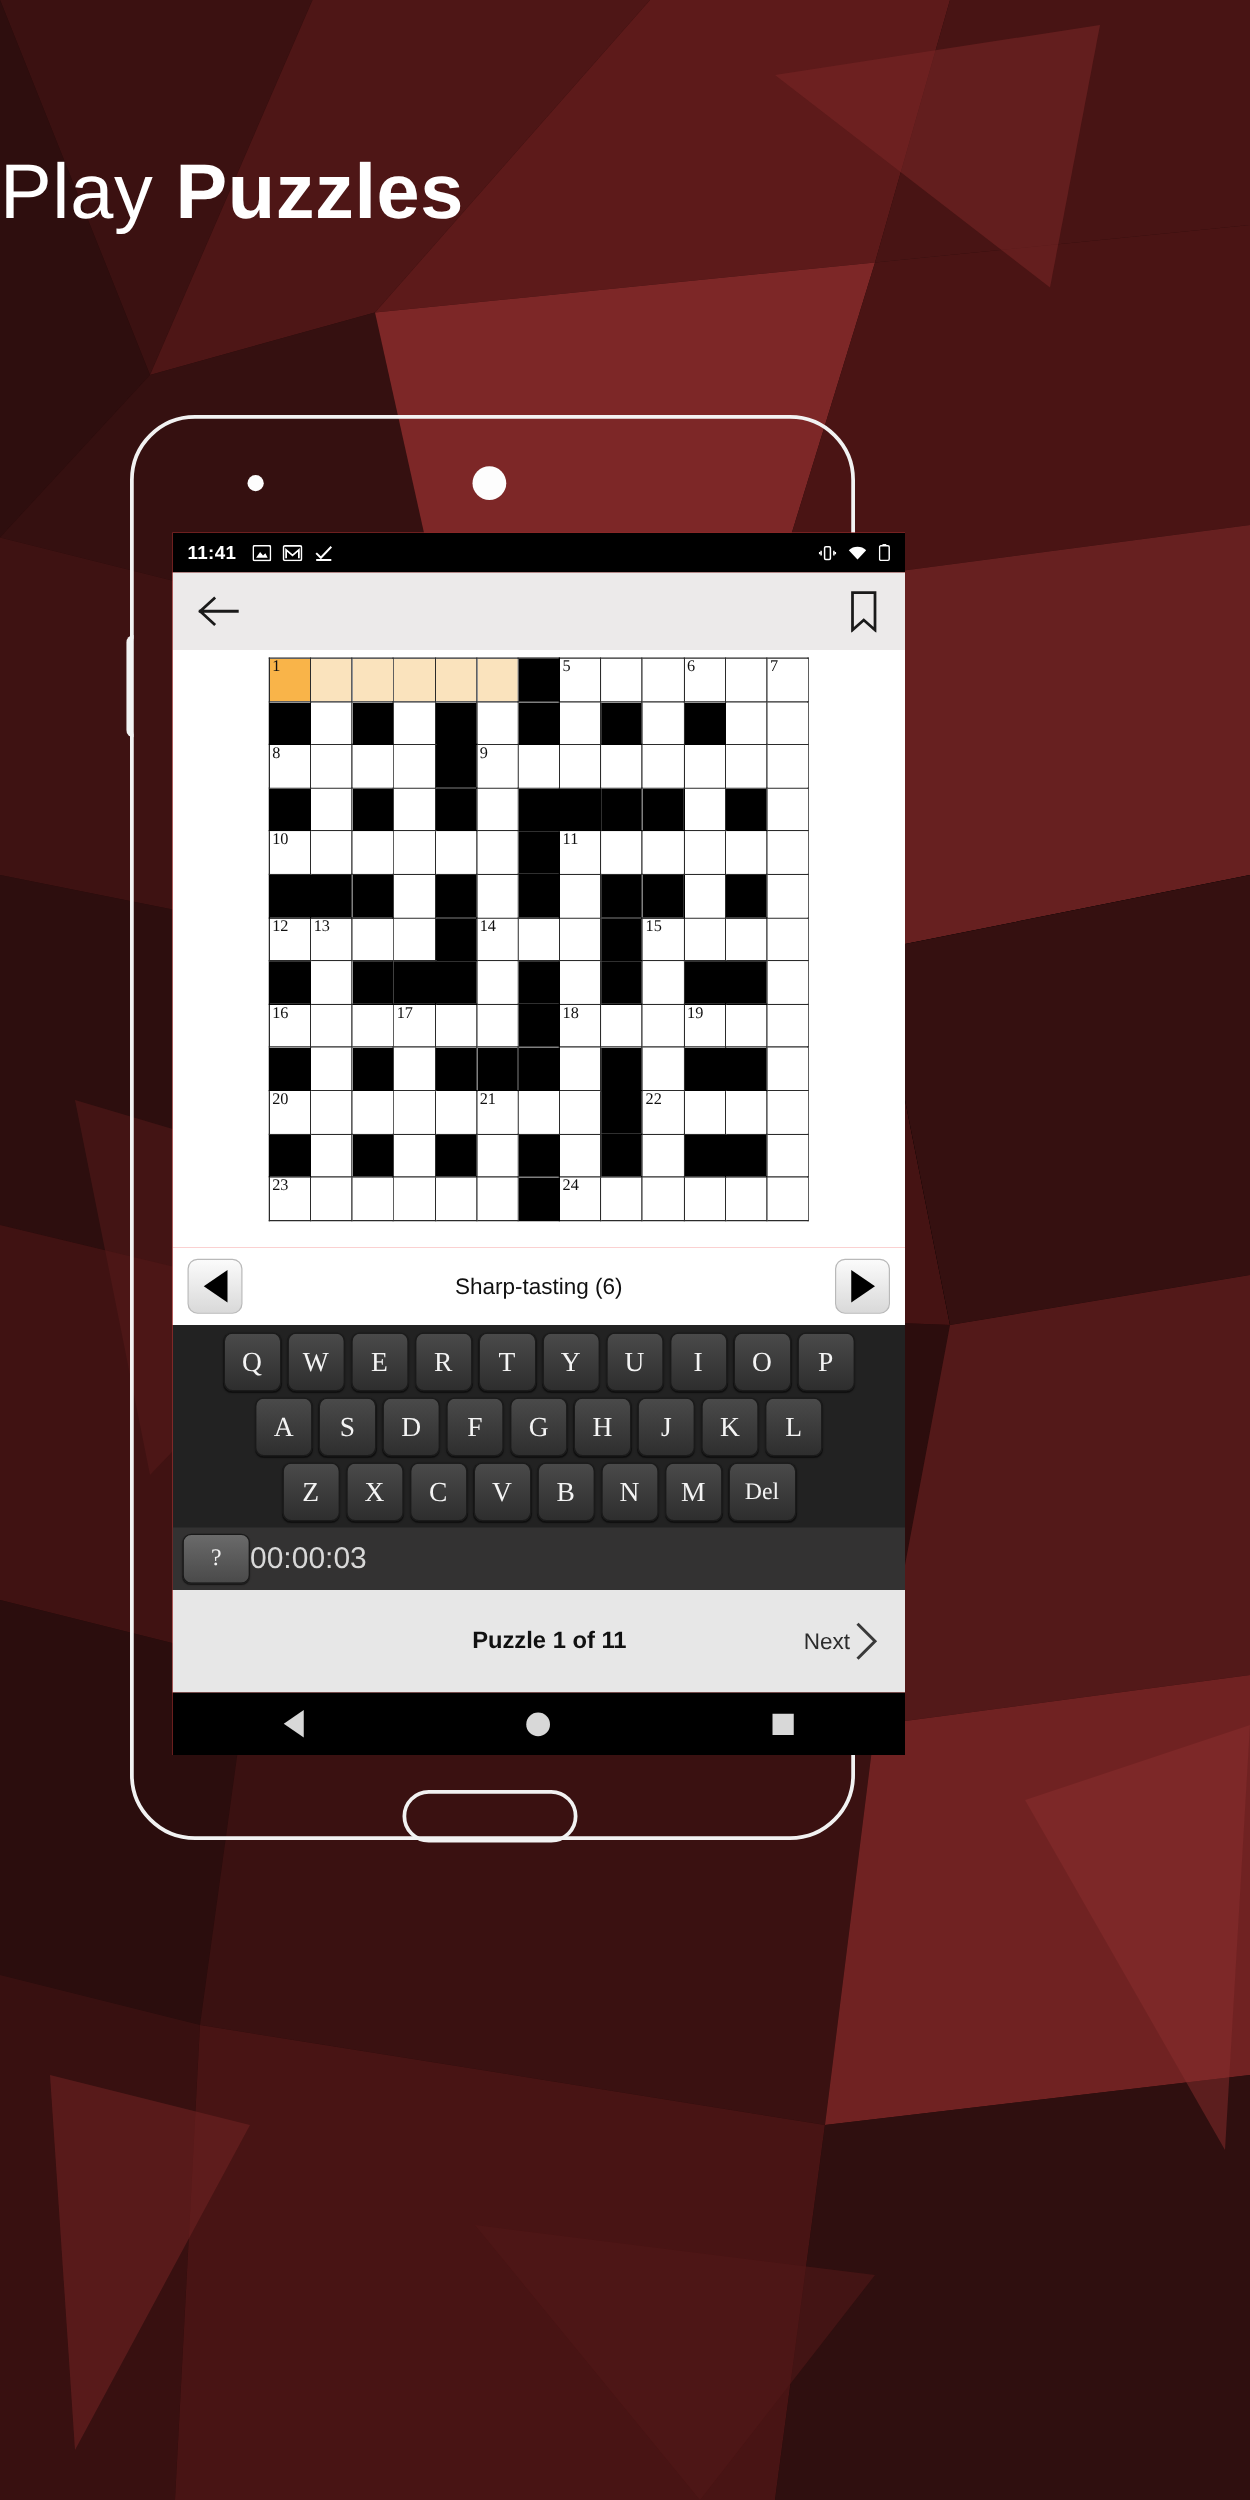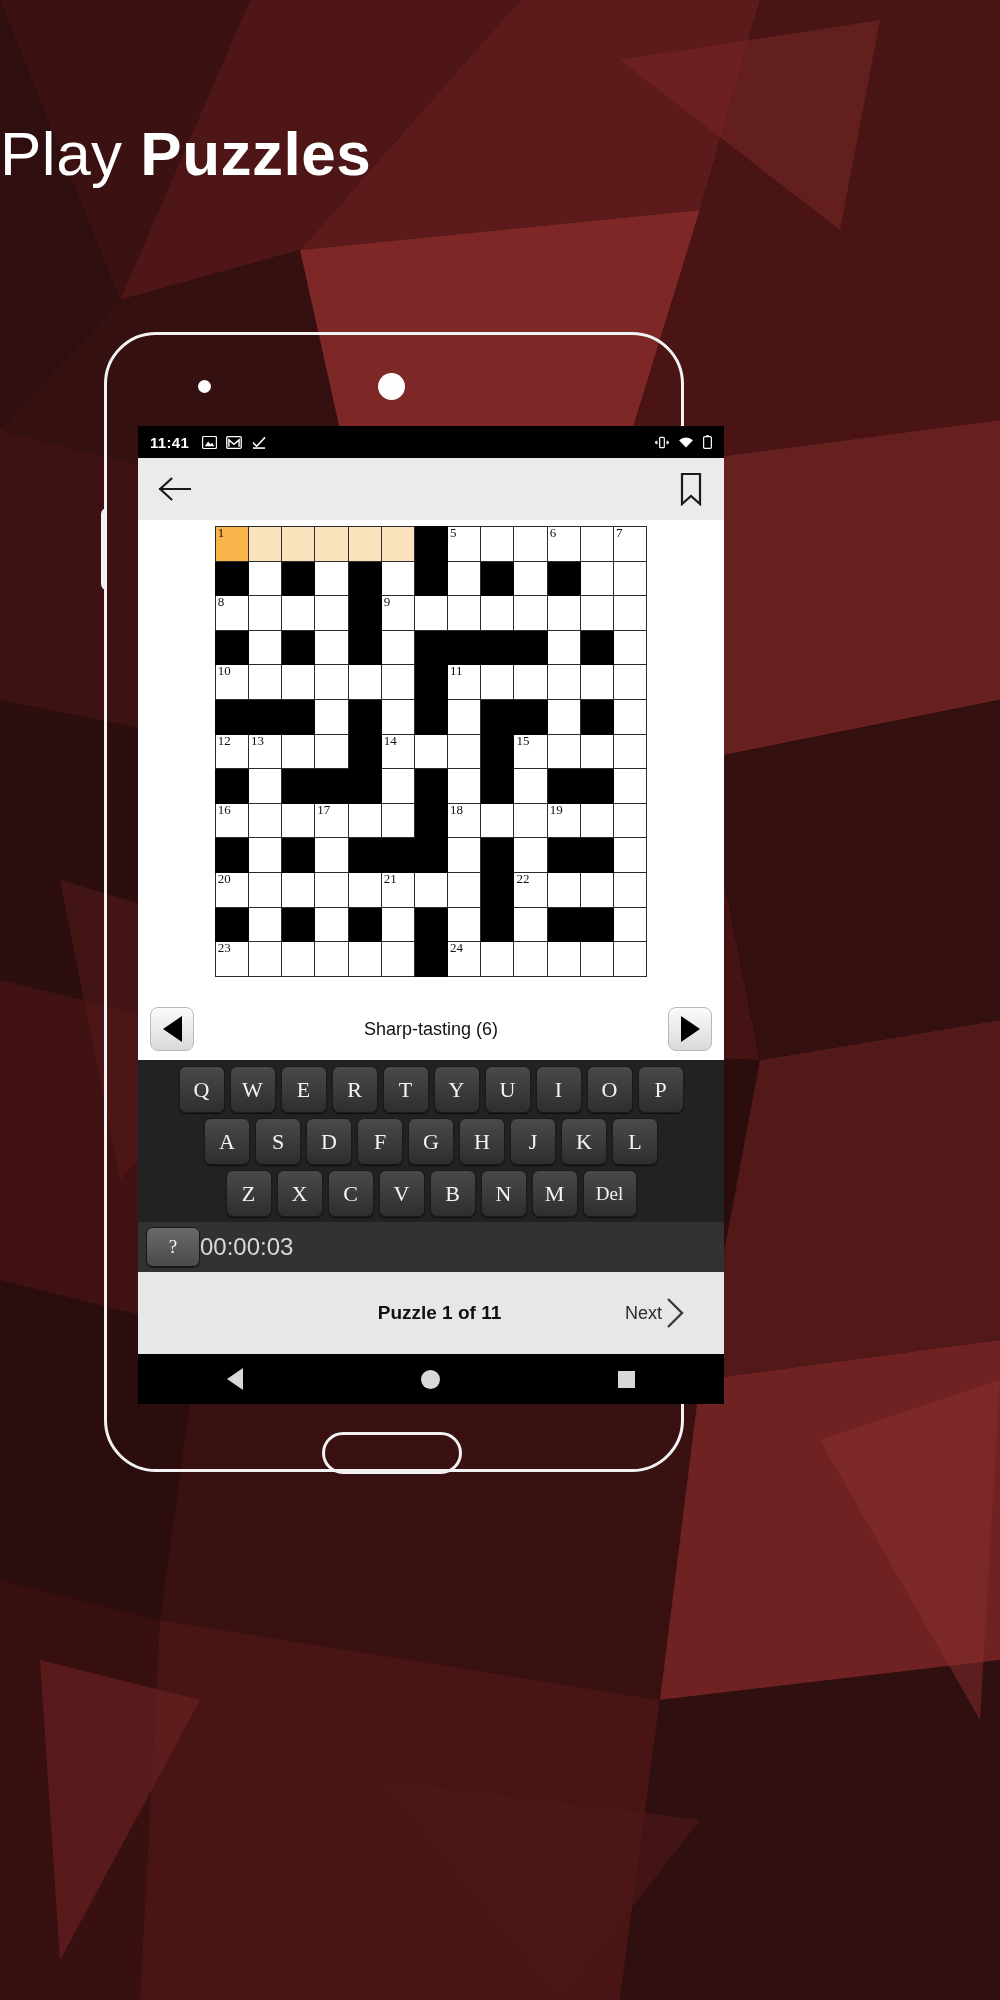--- a/index.html
+++ b/index.html
@@ -189,21 +189,21 @@
     font-size: 24px;
     margin-right: 54px;
   }
 
   
   .actionbar {
     flex: 0 0 auto;
     height: 82px;
     background: #e7e7e7;
     display: flex; align-items: center;
-    padding: 0 36px;
+    padding: 0 18px;
   }
   .puzzle-count {
     flex: 1 1 auto; text-align: center;
     font-size: 19px; font-weight: 700; color: #111;
     padding-left: 80px;
   }
   .next-label { font-size: 18px; color: #2c2c2c; margin-right: 0; }
 
   
   .androidnav {

